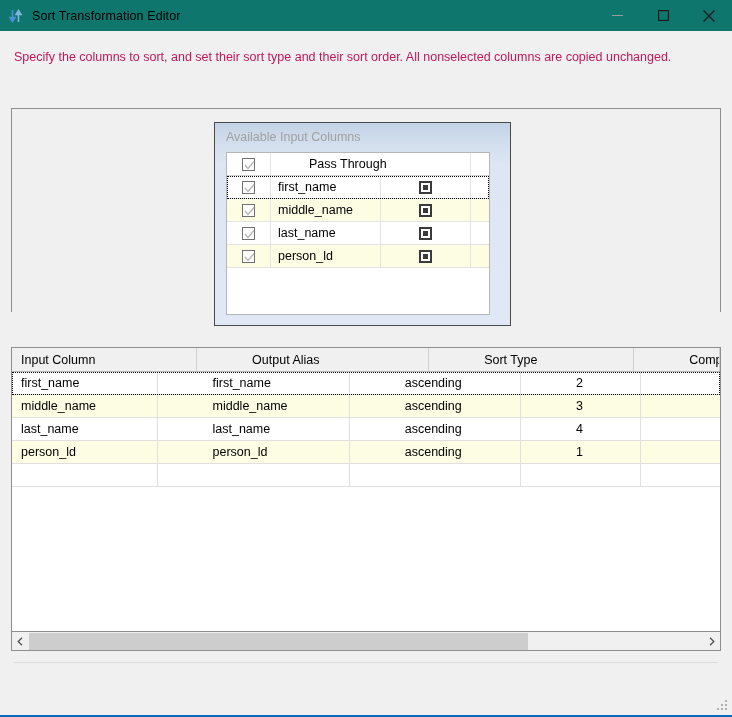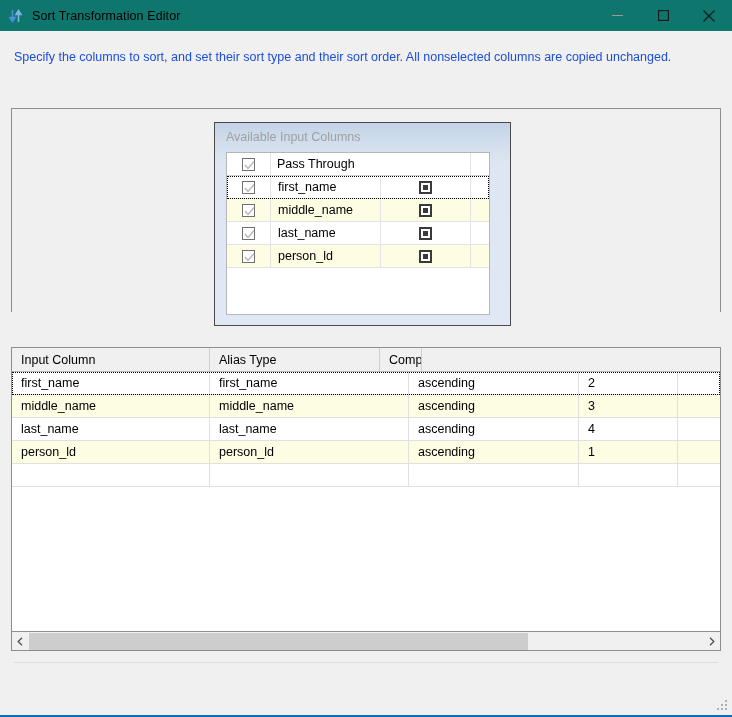--- a/index.html
+++ b/index.html
@@ -57,21 +57,21 @@
 
   
   .desc-strip {
     background: #f0f0f0;
     height: 61px;
     box-sizing: border-box;
     padding: 19px 0 0 14px;
   }
   .desc-text {
     font-size: 12.5px;
-    color: #1d4ed8;
+    color: #be185d;
   }
 
   
   .dlg-body {
     background: #f0f0f0;
     position: absolute;
     top: 92px;
     left: 0;
     right: 0;
     bottom: 0;
@@ -153,21 +153,21 @@
     flex: 1;
     display: flex;
     align-items: center;
     justify-content: center;
     border-right: 1px solid #e3e3e3;
     box-sizing: border-box;
     font-size: 12.5px;
   }
   .aic-row.hdr .c-name,
   .aic-row.hdr .c-pass { color: #000; }
-  .aic-row.hdr .c-pass { justify-content: flex-start; padding-left: 6px; }
+  .aic-row.hdr .c-pass { justify-content: flex-start; padding-left: 6px; margin-left: 32px; }
   .c-tail { width: 18px; }
 
   .cbx {
     width: 13px;
     height: 13px;
     border: 1px solid #707070;
     background: #fff;
     box-sizing: border-box;
     display: block;
     position: relative;
@@ -200,20 +200,21 @@
     border: 1px solid #8e8e8e;
     background: #ffffff;
     box-sizing: border-box;
     overflow: hidden;
   }
   .g-row {
     display: flex;
     height: 23px;
     box-sizing: border-box;
     border-bottom: 1px solid #e0e0e0;
+    gap: 46px;
   }
   .g-row.hdr {
     background: #f0f0f0;
     border-bottom: 1px solid #b9b9b9;
     height: 24px;
   }
   .g-row.alt { background: #fdfde4; }
   .g-row.focused {
     outline: 1px dotted #000;
     outline-offset: -1px;
@@ -437,21 +438,22 @@
         </div>
 
       </div>
     </div>
   </div>
 
   <div class="grid-wrap">
 
     <div class="g-row hdr">
       <div class="g-cell col0">Input Column</div>
-      <div class="g-cell col2">Alias Type</div>
+      <div class="g-cell col1">Output Alias</div>
+      <div class="g-cell col2">Sort Type</div>
       <div class="g-cell col4">Compa</div>
     </div>
 
     <div class="g-row focused">
       <div class="g-cell col0">first_name</div>
       <div class="g-cell col1">first_name</div>
       <div class="g-cell col2">ascending</div>
       <div class="g-cell col3">2</div>
       <div class="g-cell col4"></div>
     </div>

